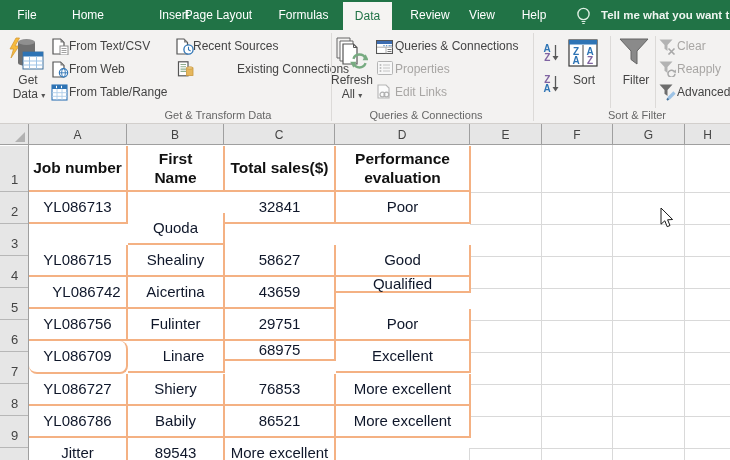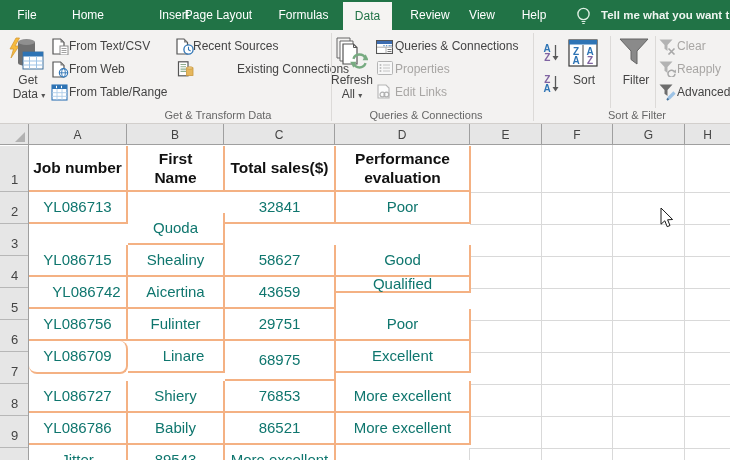--- a/index.html
+++ b/index.html
@@ -31,21 +31,21 @@
   .colhead{position:absolute;top:0;height:21px;background:#e6e6e6;
            border-right:1px solid #9f9f9f;box-sizing:border-box;
            color:#444;font-size:12px;text-align:center;line-height:22px;}
   #corner{position:absolute;left:0;top:0;width:29px;height:21px;background:#e6e6e6;
           border-right:1px solid #9f9f9f;box-sizing:border-box;}
   .rowhead{position:absolute;left:0;width:29px;background:#e6e6e6;
            color:#444;font-size:13px;display:flex;align-items:flex-end;
            justify-content:center;box-sizing:border-box;padding-bottom:4px;border-bottom:1px solid #b7b7b7;}
   .gl{position:absolute;background:#d9d9d9;}
   .cell{display:flex;align-items:center;justify-content:center;
-        text-align:center;color:#0f766e;font-size:15px;box-sizing:border-box;
+        text-align:center;color:#0f172a;font-size:15px;box-sizing:border-box;
         border-right:2px solid #f4b183;border-bottom:2px solid #f4b183;
         line-height:1.25;}
   .hcell{font-weight:bold;color:#111;font-size:15.5px;}
 </style>
 </head>
 <body>
 <div class="abs" id="tabbar">
   <div class="tab" style="left:11px;width:32px;">File</div>
   <div class="tab" style="left:71px;width:34px;">Home</div>
   <div class="tab" style="left:125px;width:34px;margin-left:32px;">Insert</div>
@@ -270,21 +270,21 @@
     <div class="cell" style="height:32px;padding-left:18px;">YL086742</div>
     <div class="cell" style="height:32px;text-align:center;">Aicertina</div>
     <div class="cell" style="height:32px;">43659</div>
     <div class="cell" style="height:16px;">Qualified</div>
     <div class="cell" style="height:32px;">YL086756</div>
     <div class="cell" style="height:32px;">Fulinter</div>
     <div class="cell" style="height:32px;">29751</div>
     <div class="cell" style="height:32px;">Poor</div>
     <div class="cell" style="height:33px;border-radius:8px;">YL086709</div>
     <div class="cell" style="height:32px;padding-left:16px;">Linare</div>
-    <div class="cell" style="height:40px;">68975</div>
+    <div class="cell" style="height:20px;">68975</div>
     <div class="cell" style="height:32px;">Excellent</div>
     <div class="cell" style="height:32px;">YL086727</div>
     <div class="cell" style="height:32px;">Shiery</div>
     <div class="cell" style="height:32px;">76853</div>
     <div class="cell" style="height:32px;">More excellent</div>
     <div class="cell" style="height:32px;">YL086786</div>
     <div class="cell" style="height:32px;">Babily</div>
     <div class="cell" style="height:32px;">86521</div>
     <div class="cell" style="height:32px;">More excellent</div>
     <div class="cell" style="height:32px;">Jitter</div>

